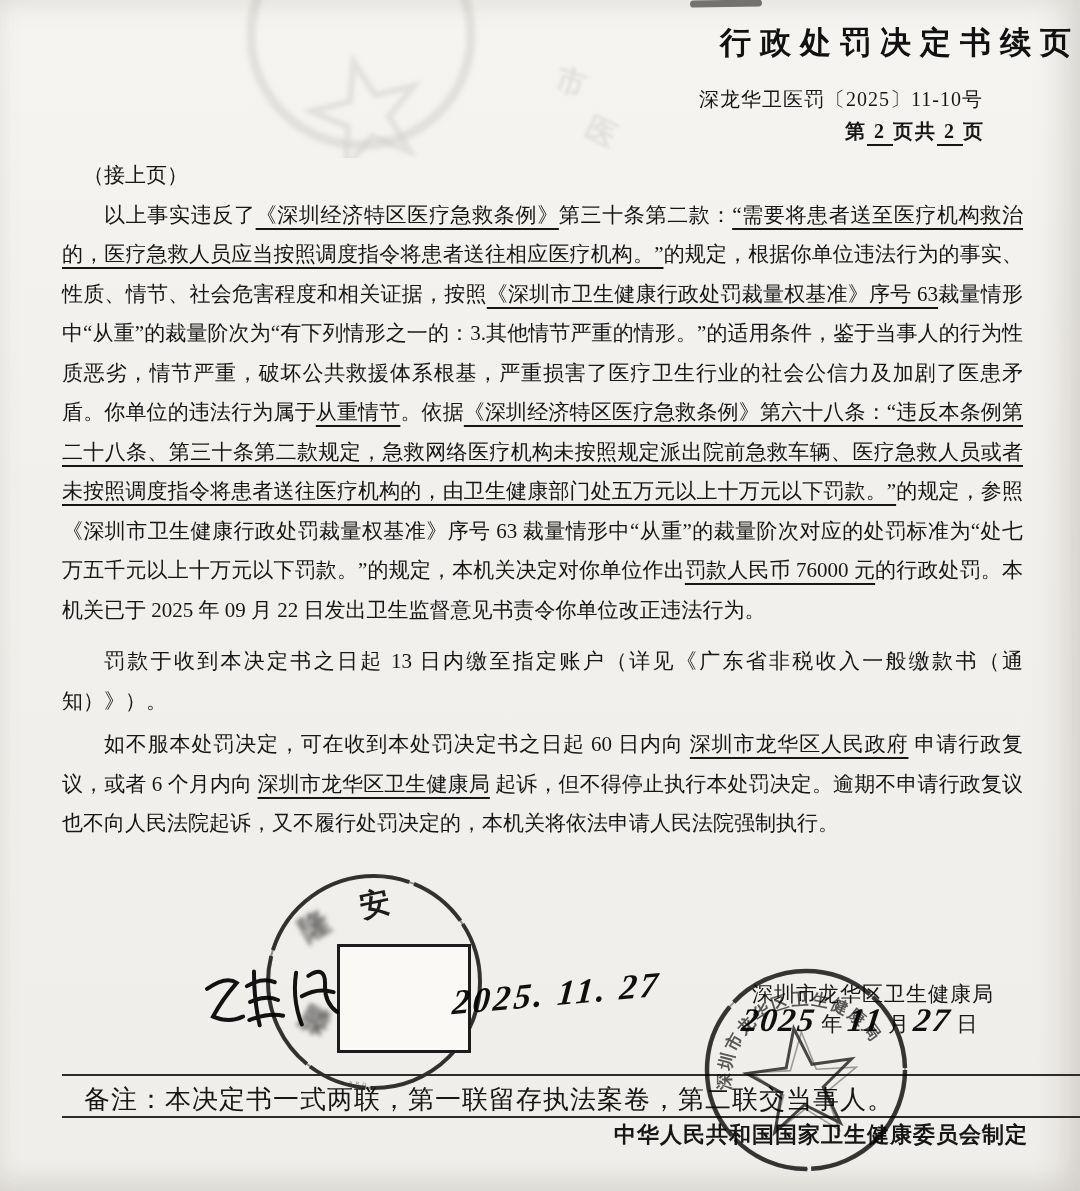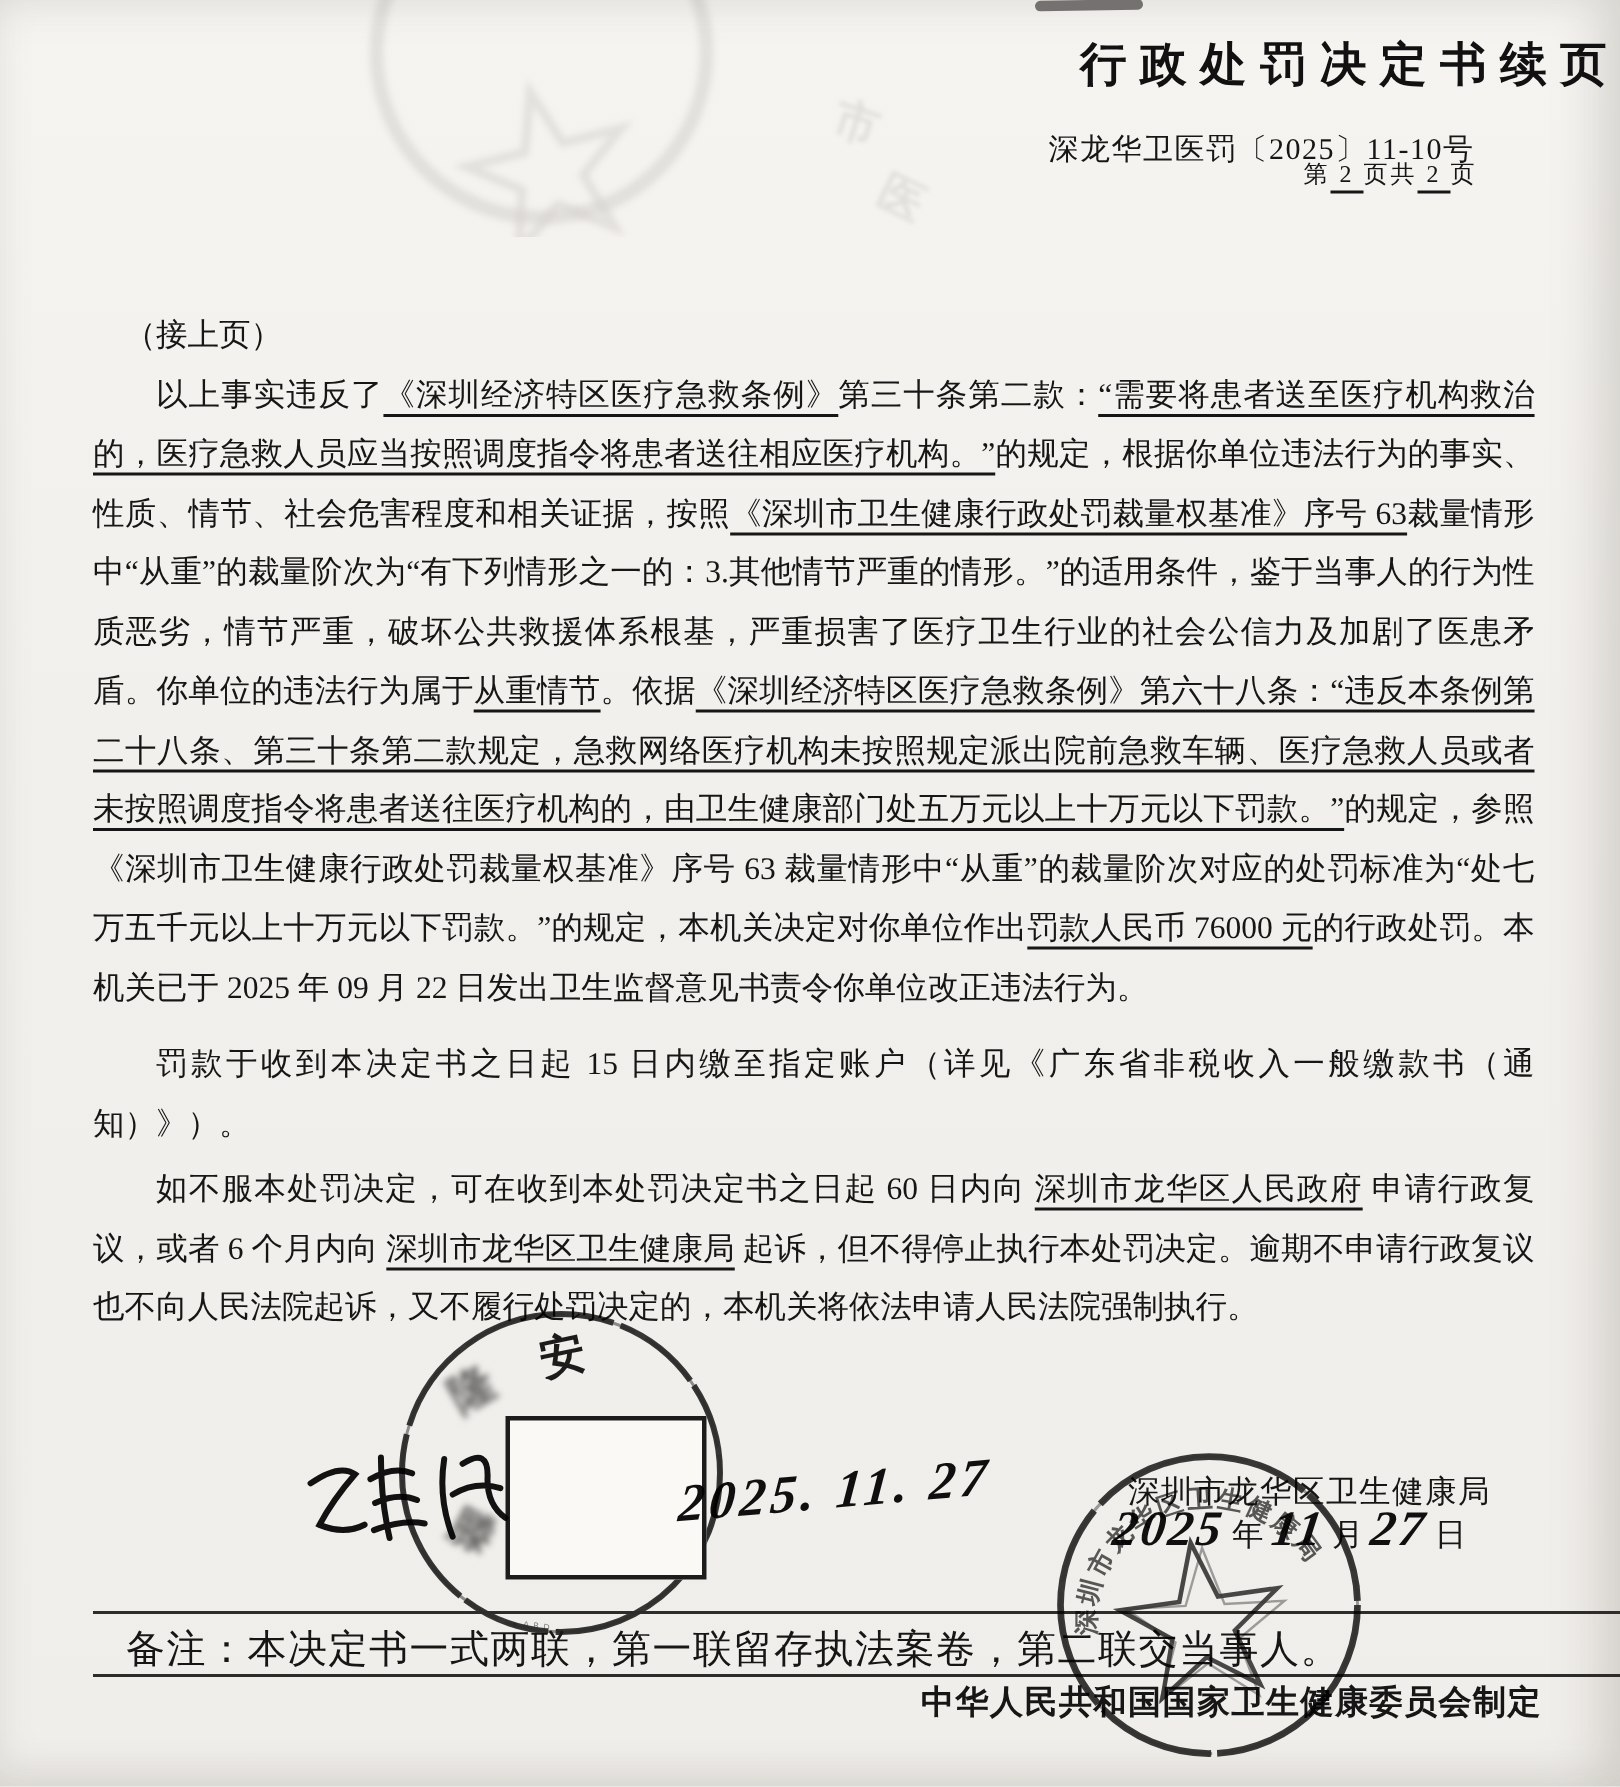--- a/index.html
+++ b/index.html
@@ -10,23 +10,23 @@
       linear-gradient(180deg,#f5f4f1 0%,#f2f0ed 40%,#f0eeea 100%),
       radial-gradient(1200px 600px at 30% 10%, rgba(255,255,255,.5), rgba(0,0,0,0) 70%);
     font-family:"Liberation Serif","DejaVu Serif",serif;
     color:#161616;
   }
   .vignette{position:absolute;inset:0;pointer-events:none;
     box-shadow:inset -18px 0 30px rgba(120,115,105,.18), inset 0 -10px 25px rgba(120,115,105,.10);}
   .title{position:absolute;top:22px;left:0;width:100%;text-align:right;
     font-size:31px;font-weight:bold;letter-spacing:9px;color:#111;}
   .docnum{position:absolute;top:86px;right:97px;font-size:20px;letter-spacing:1px;}
-  .pageline{position:absolute;top:106px;right:95px;font-size:16px;letter-spacing:2px;}
+  .pageline{position:absolute;top:118px;right:95px;font-size:20px;letter-spacing:2px;font-weight:bold;}
   .doc-body{position:absolute;left:62px;right:57px;top:156px;
-    font-size:21px;line-height:39.5px;text-align:justify;word-break:break-all;margin-top:48px;}
+    font-size:21px;line-height:39.5px;text-align:justify;word-break:break-all;}
   .doc-body p{margin:0;text-indent:2em;}
   p.cont{text-indent:1em;}
   p.pay{margin-top:12px;}
   p.appeal{margin-top:4px;}
   p.blank{margin-top:4px;}
   .u{text-decoration:underline;text-underline-offset:6px;text-decoration-thickness:1.5px;}
   .b{font-weight:normal;}
   
   .ink{mix-blend-mode:multiply;}
   .faint-stamp{position:absolute;left:238px;top:-88px;width:246px;height:246px;opacity:.32;}
@@ -66,21 +66,21 @@
 <div class="faint-char" style="left:556px;top:62px;transform:rotate(18deg);">市</div>
 <div class="faint-char" style="left:586px;top:112px;transform:rotate(26deg);">医</div>
 
 <div class="title">行政处罚决定书续页</div>
 <div class="docnum">深龙华卫医罚〔2025〕11-10号</div>
 <div class="pageline"><span>第</span><span class="u"> 2 </span><span>页共</span><span class="u"> 2 </span><span>页</span></div>
 
 <div class="doc-body">
   <p class="cont">（接上页）</p>
   <p><span>以上事实违反了</span><span class="u">《深圳经济特区医疗急救条例》</span><span>第三十条第二款：</span><span class="u">“需要将患者送至医疗机构救治的，医疗急救人员应当按照调度指令将患者送往相应医疗机构。”</span><span>的规定，根据你单位违法行为的事实、性质、情节、社会危害程度和相关证据，按照</span><span class="u">《深圳市卫生健康行政处罚裁量权基准》序号 63</span><span>裁量情形中“从重”的裁量阶次为“有下列情形之一的：3.其他情节严重的情形。”的适用条件，鉴于当事人的行为性质恶劣，情节严重，破坏公共救援体系根基，严重损害了医疗卫生行业的社会公信力及加剧了医患矛盾。你单位的违法行为属于</span><span class="u">从重情节</span><span>。依据</span><span class="u">《深圳经济特区医疗急救条例》第六十八条：“违反本条例第二十八条、第三十条第二款规定，急救网络医疗机构未按照规定派出院前急救车辆、医疗急救人员或者未按照调度指令将患者送往医疗机构的，由卫生健康部门处五万元以上十万元以下罚款。”</span><span>的规定，参照《深圳市卫生健康行政处罚裁量权基准》序号 63 裁量情形中“从重”的裁量阶次对应的处罚标准为“处七万五千元以上十万元以下罚款。”的规定，本机关决定对你单位作出</span><span class="u b">罚款人民币 76000 元</span><span>的行政处罚。本机关已于 2025 年 09 月 22 日发出卫生监督意见书责令你单位改正违法行为。</span></p>
-  <p class="pay">罚款于收到本决定书之日起 15 日内缴至指定账户（详见《广东省非税收入一般缴款书（通知）》）。</p>
+  <p class="pay">罚款于收到本决定书之日起 13 日内缴至指定账户（详见《广东省非税收入一般缴款书（通知）》）。</p>
   <p class="appeal"><span>如不服本处罚决定，可在收到本处罚决定书之日起 60 日内向 </span><span class="u">深圳市龙华区人民政府</span><span> 申请行政复议，或者 6 个月内向 </span><span class="u">深圳市龙华区卫生健康局</span><span> 起诉，但不得停止执行本处罚决定。逾期不申请行政复议也不向人民法院起诉，又不履行处罚决定的，本机关将依法申请人民法院强制执行。</span></p>
 </div>
 
 <svg class="left-stamp ink" viewBox="0 0 236 236">
   <circle cx="118" cy="118" r="106" fill="none" stroke="#242424" stroke-width="4" stroke-dasharray="170 5 60 4 120 6" opacity=".9"></circle>
   <circle cx="118" cy="118" r="106" fill="none" stroke="#2c2c2c" stroke-width="2" stroke-dasharray="40 8 90 5 70 9" opacity=".5" transform="rotate(36 118 118)"></circle>
   <g fill="#262626" font-size="9" opacity=".55" font-family="'DejaVu Sans',sans-serif">
     <text x="84" y="222" transform="rotate(8 84 222)">• ᴬ ᴿ ᴰ •</text>
   </g>
 </svg>

